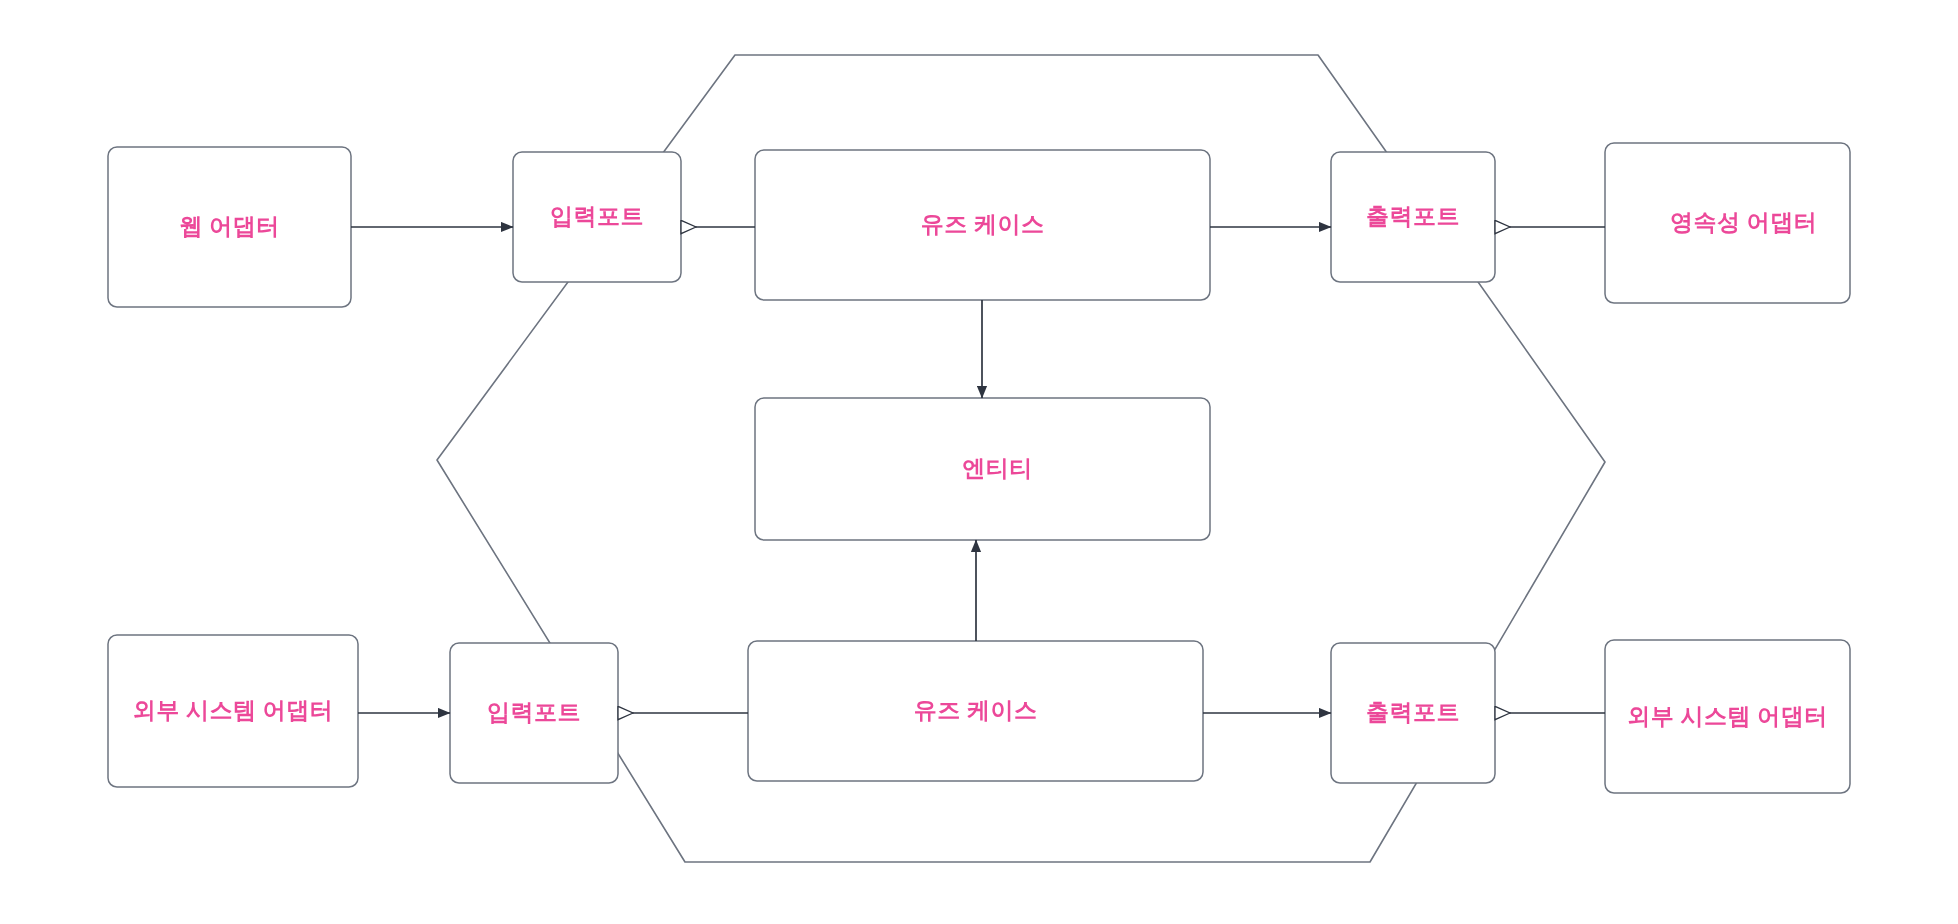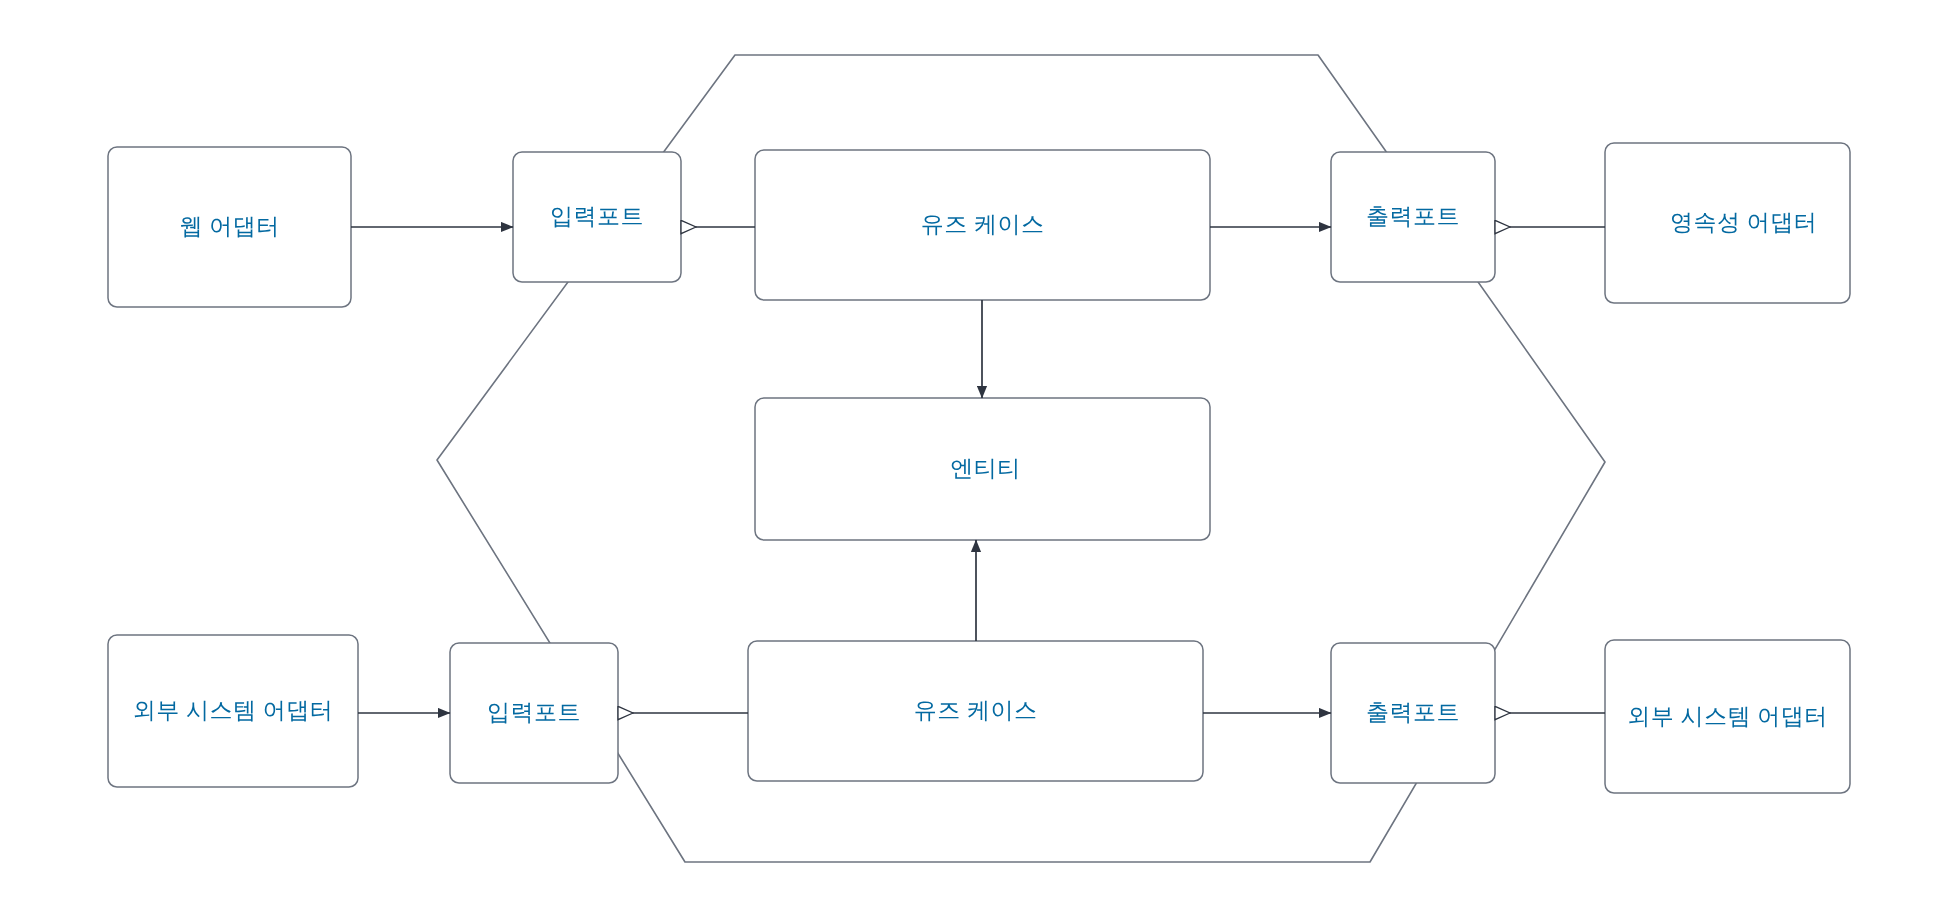--- a/index.html
+++ b/index.html
@@ -23,26 +23,27 @@
     top: 0;
     width: 1958px;
     height: 924px;
   }
   .node-label {
     position: absolute;
     display: flex;
     align-items: center;
     justify-content: center;
     text-align: center;
-    color: #0369a1;
+    color: #ec4899;
     font-size: 23px;
     letter-spacing: 0.5px;
     line-height: 1.3;
     pointer-events: none;
     white-space: nowrap;
+    font-weight: bold;
   }
 </style>
 </head>
 <body>
 
 <div id="canvas">
 
   <svg id="diagram-svg" viewBox="0 0 1958 924">
     <defs>
       <marker id="mk-filled" markerWidth="13" markerHeight="11" refX="12" refY="5.5" orient="auto" markerUnits="userSpaceOnUse">
@@ -95,21 +96,21 @@
   <div class="node-label" style="left:108px; top:147px; width:243px; height:160px;">웹 어댑터</div>
 
   <div class="node-label" style="left:513px; top:152px; width:168px; height:130px;">입력포트</div>
 
   <div class="node-label" style="left:755px; top:150px; width:455px; height:150px;">유즈 케이스</div>
 
   <div class="node-label" style="left:1331px; top:152px; width:164px; height:130px;">출력포트</div>
 
   <div class="node-label" style="left:1605px; top:143px; width:245px; height:160px;padding-left:16px;">영속성 어댑터</div>
 
-  <div class="node-label" style="left:755px; top:398px; width:461px; height:142px;">엔티티</div>
+  <div class="node-label" style="left:755px; top:398px; width:461px; height:142px;padding-left:12px;">엔티티</div>
 
   <div class="node-label" style="left:108px; top:635px; width:250px; height:152px;">외부 시스템 어댑터</div>
 
   <div class="node-label" style="left:450px; top:643px; width:168px; height:140px;">입력포트</div>
 
   <div class="node-label" style="left:748px; top:641px; width:455px; height:140px;">유즈 케이스</div>
 
   <div class="node-label" style="left:1331px; top:643px; width:164px; height:140px;">출력포트</div>
 
   <div class="node-label" style="left:1605px; top:640px; width:245px; height:153px;">외부 시스템 어댑터</div>

